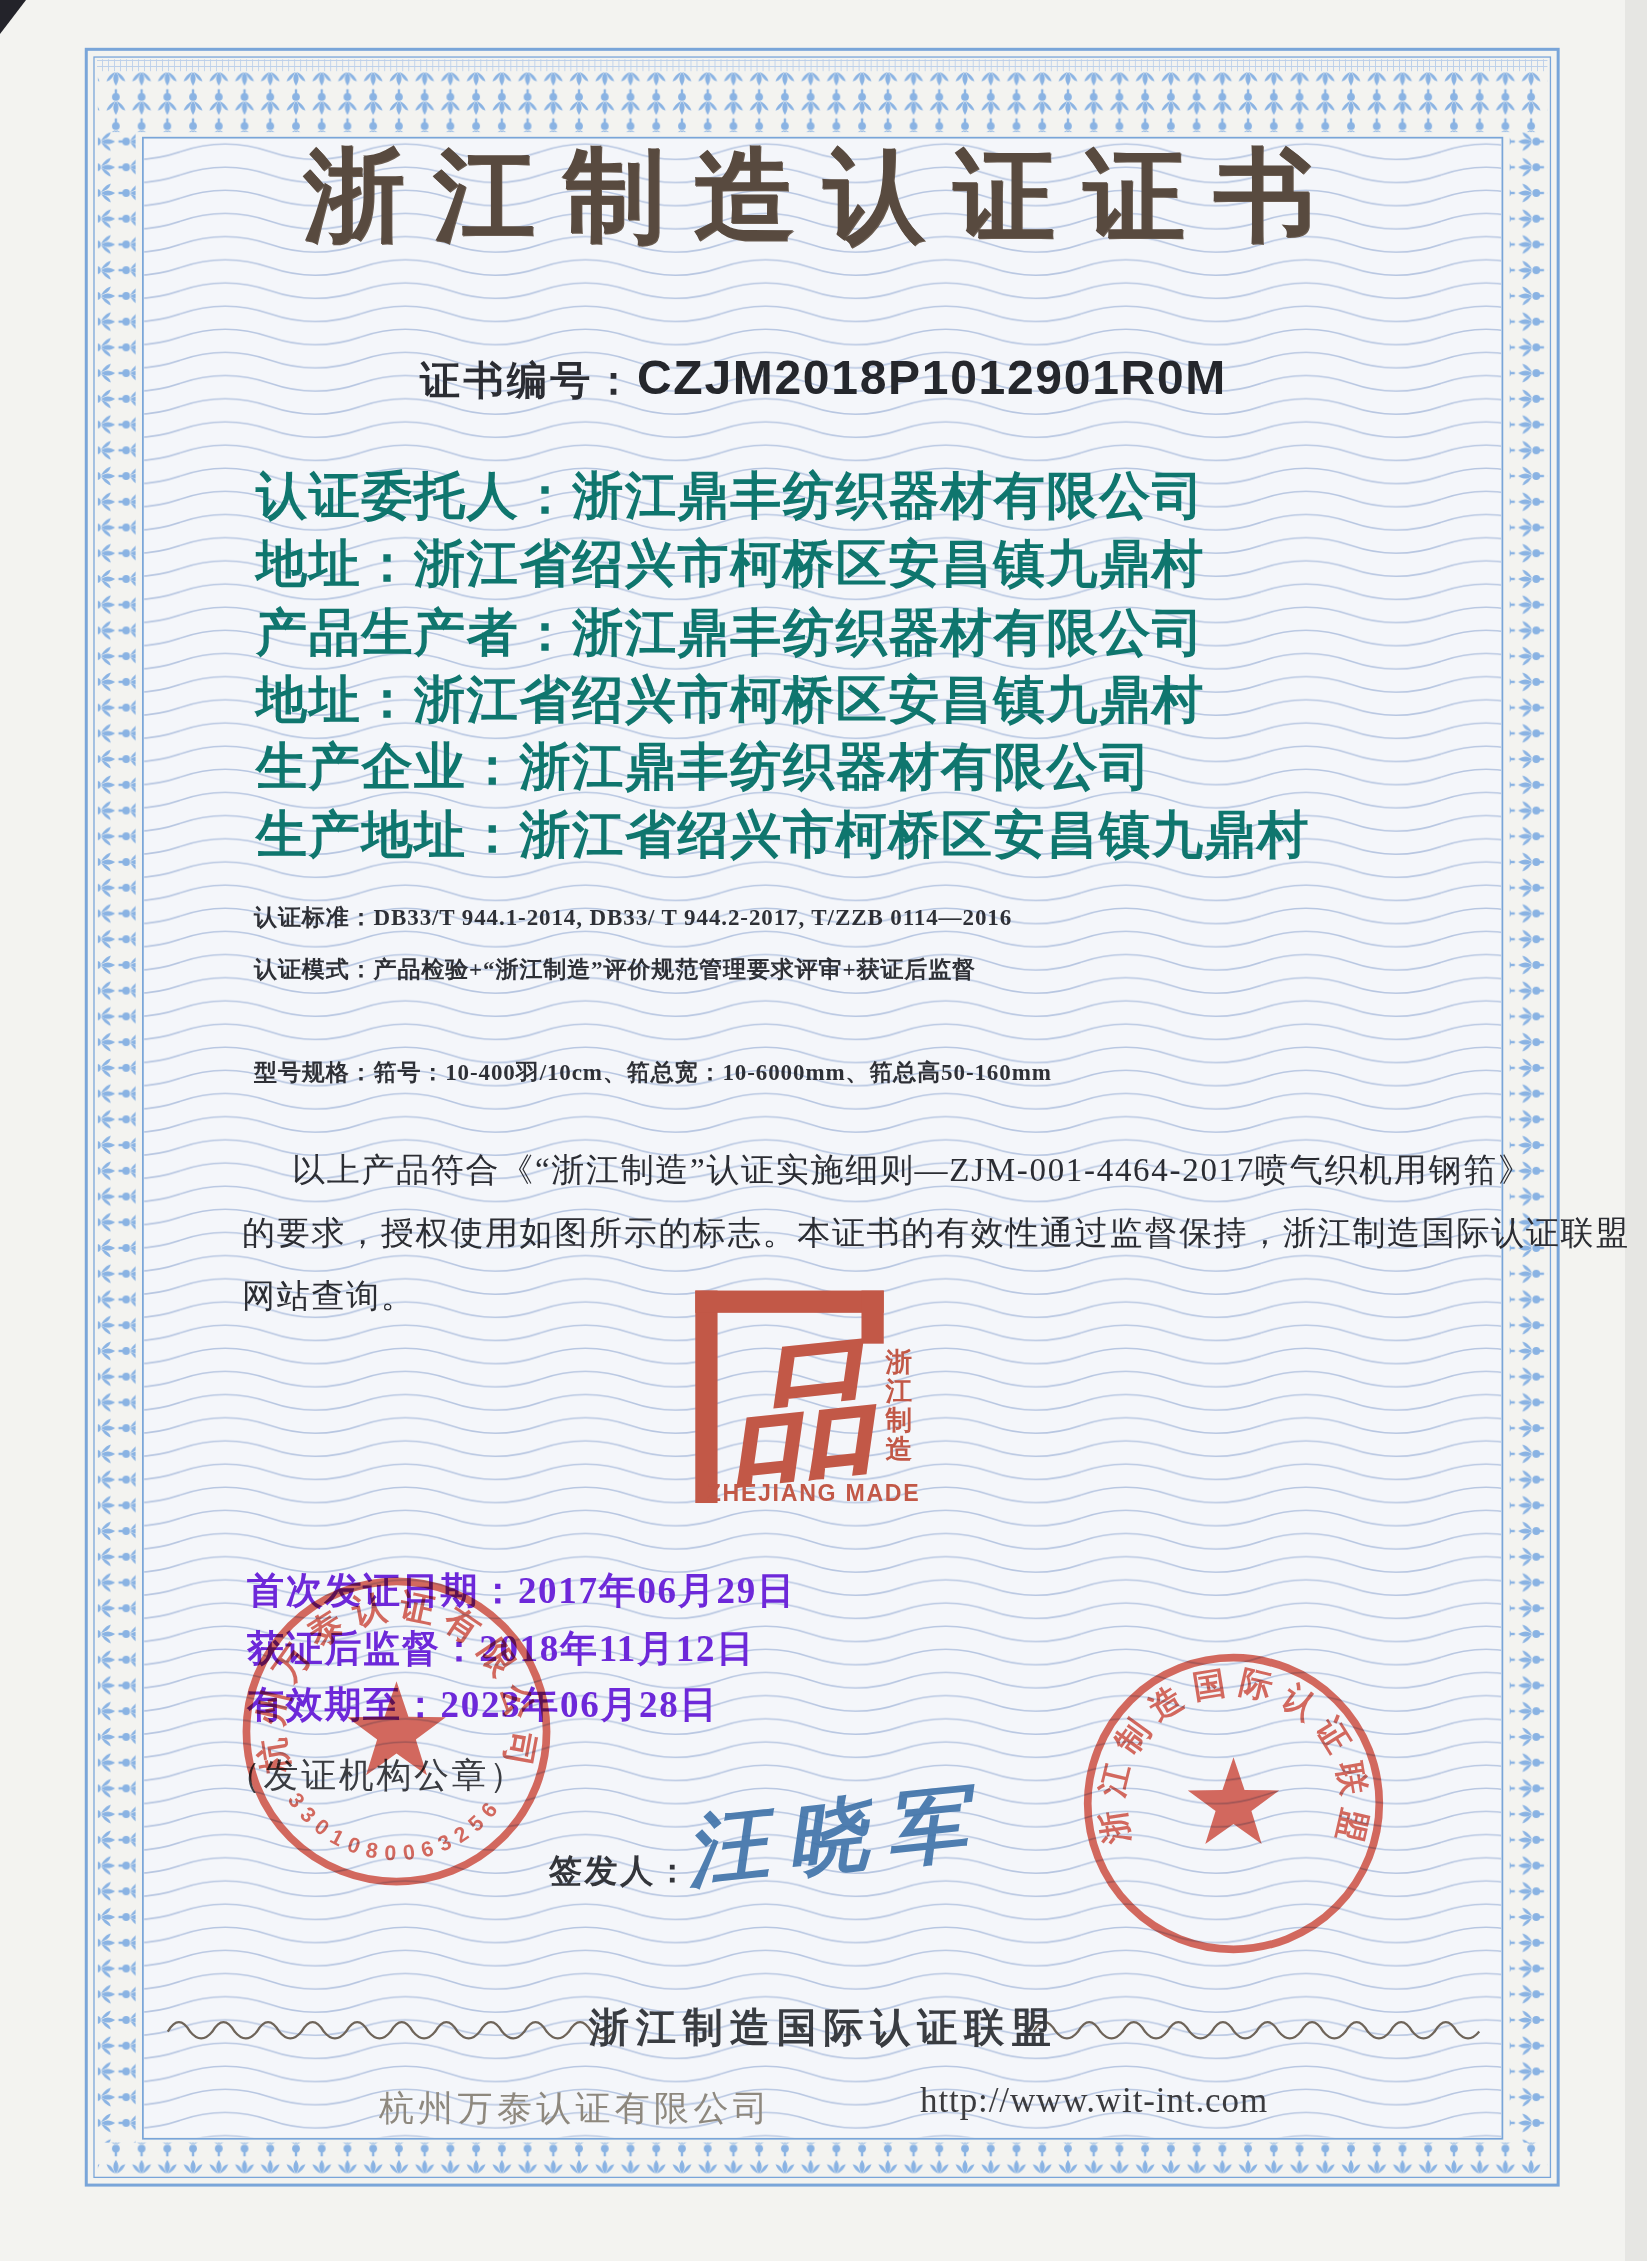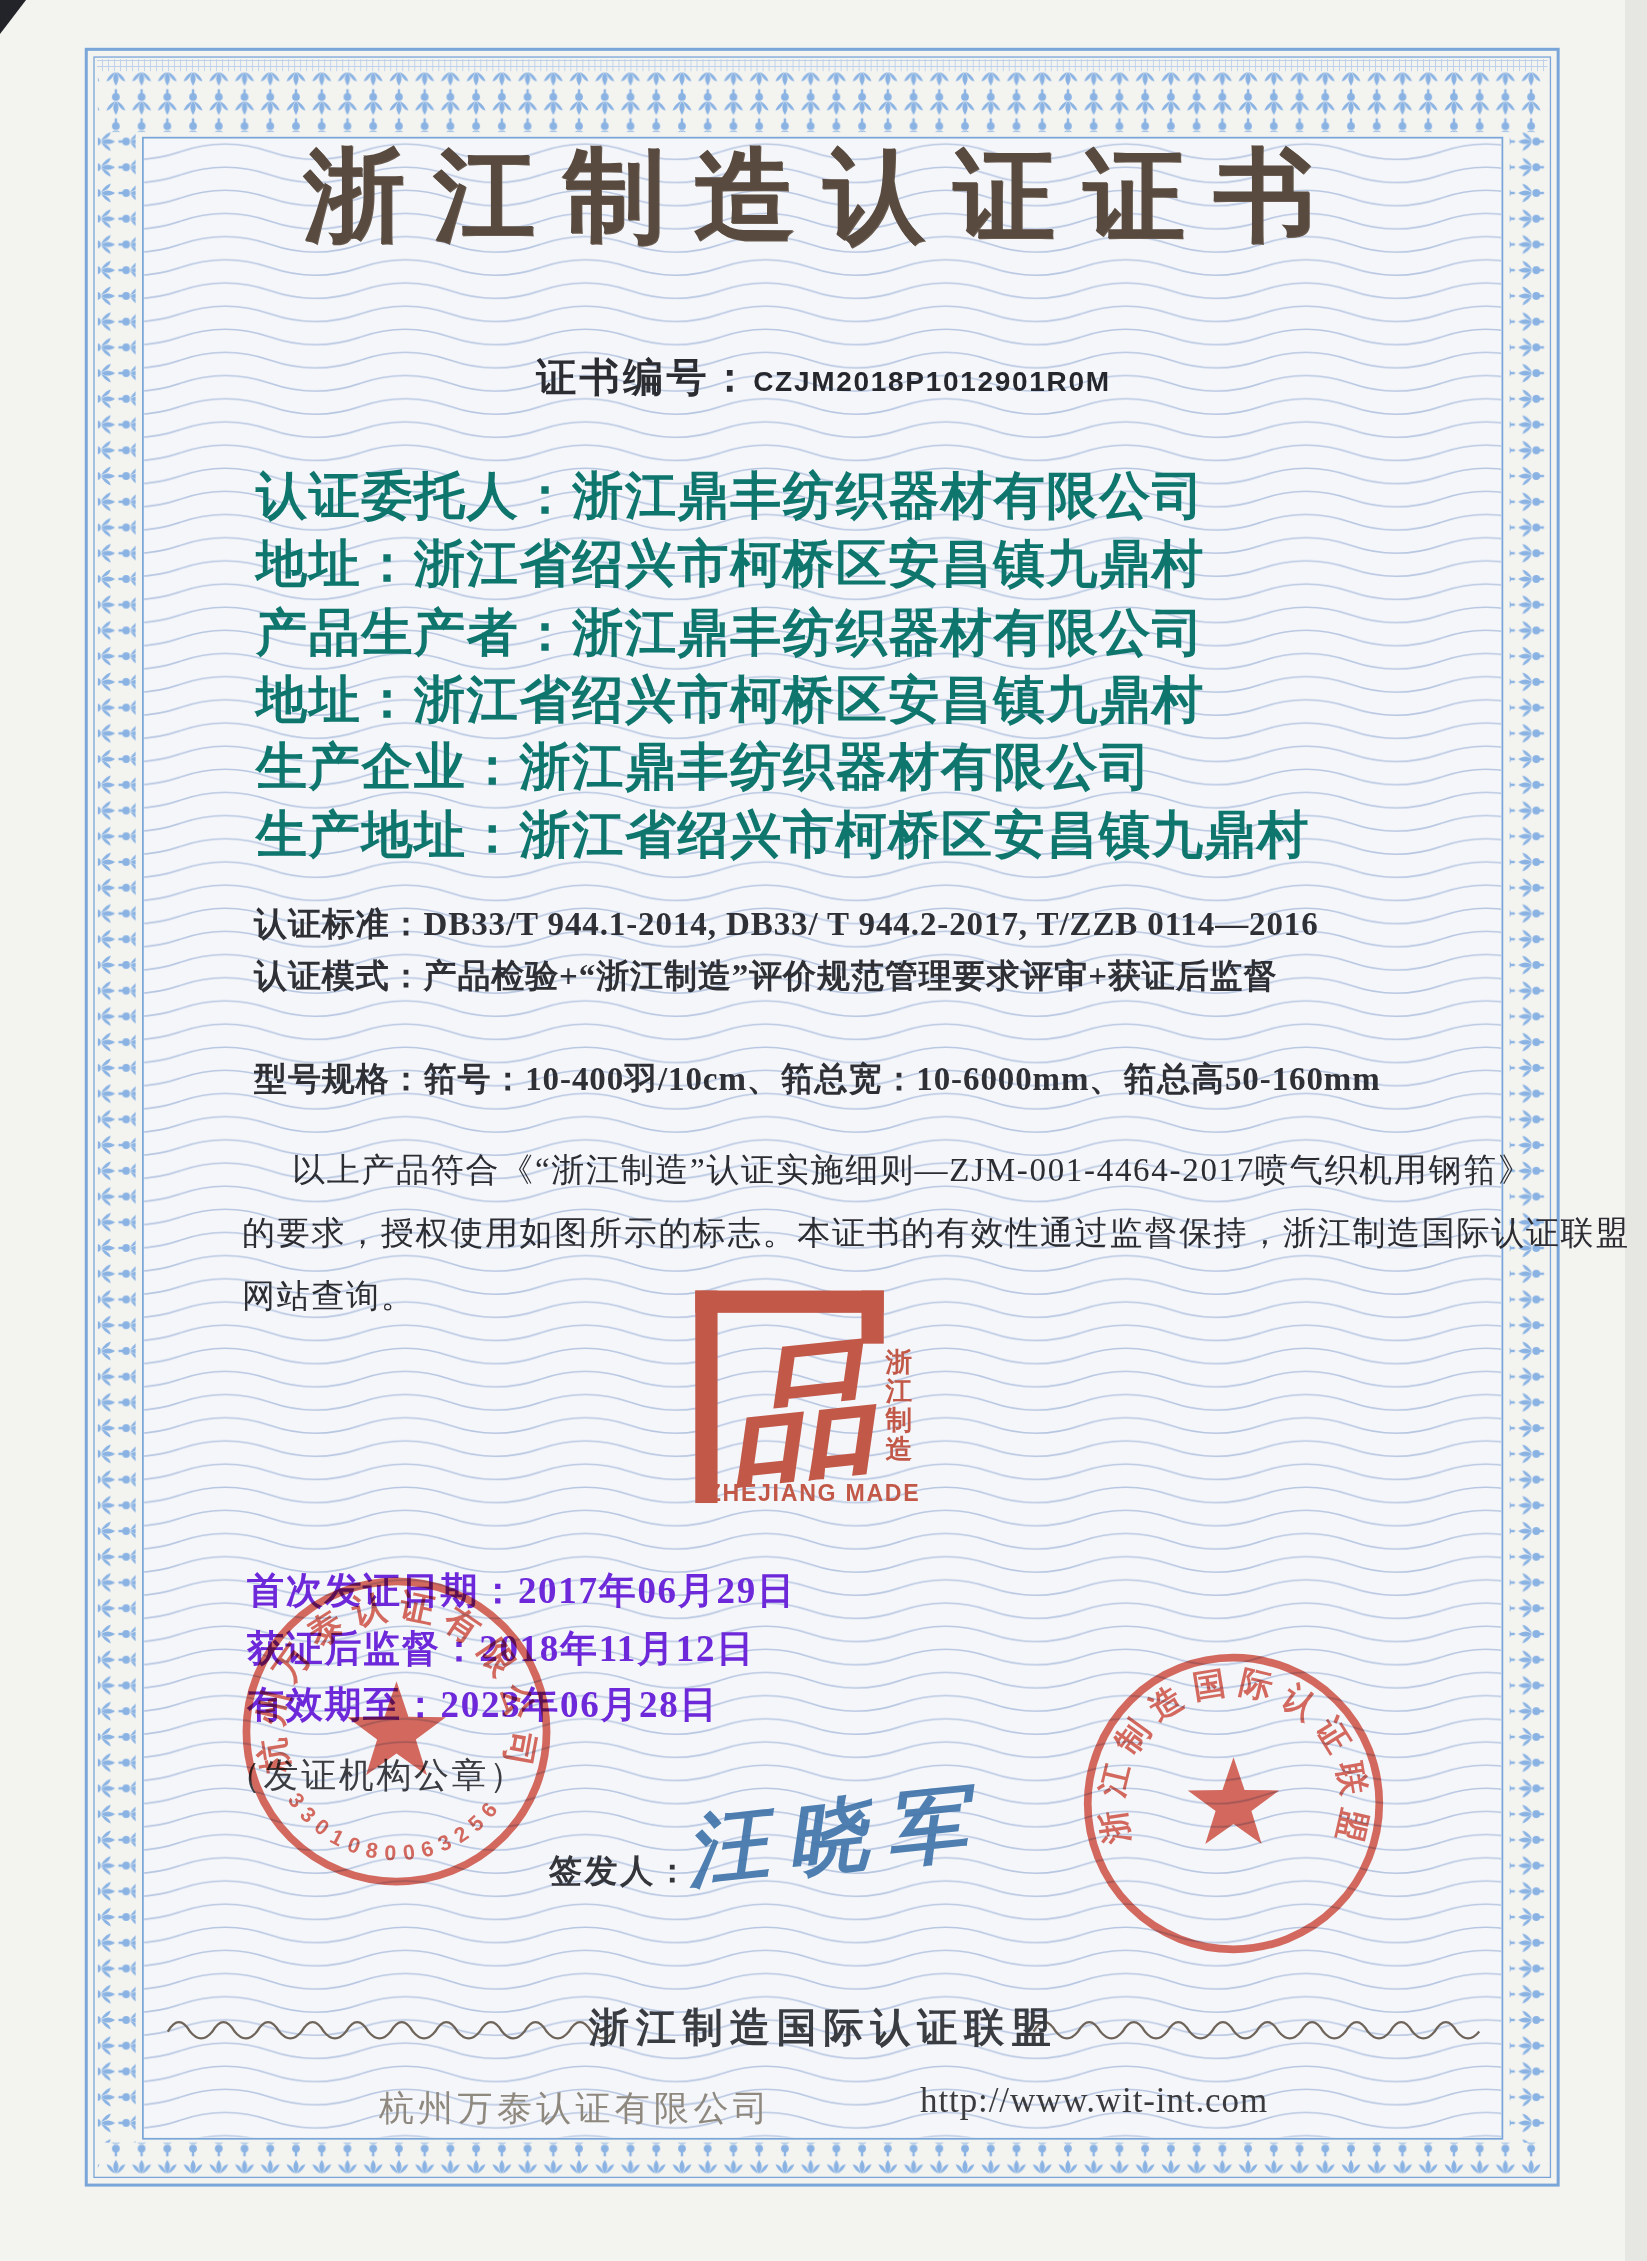--- a/index.html
+++ b/index.html
@@ -10,25 +10,25 @@
   .corner-artifact{position:absolute;left:0;top:0;width:0;height:0;
         border-top:34px solid #23232a;border-right:26px solid transparent;}
   .scan-edge{position:absolute;right:0;top:0;width:22px;height:2261px;background:#e6e6e3;}
 
   .title{position:absolute;left:0;right:0;top:129px;text-align:center;
         font-size:101px;font-weight:700;letter-spacing:29px;color:#584a3f;
         text-shadow:0.9px 0.9px 0 #6a5c50;}
   .certline{position:absolute;left:0;right:0;top:350px;text-align:center;white-space:nowrap;}
   .certline .lab{font-size:40px;font-weight:700;color:#2b2d33;letter-spacing:3.4px;}
   .certline .val{font-family:"Liberation Sans","DejaVu Sans",sans-serif;
-        font-size:28px;font-weight:600;color:#25272c;letter-spacing:1.7px;}
+        font-size:48px;font-weight:600;color:#25272c;letter-spacing:1.7px;}
 
   .info-row{position:absolute;left:256px;font-size:51px;font-weight:700;color:#0f766e;
         letter-spacing:1.7px;white-space:nowrap;}
-  .spec-row{position:absolute;left:254px;font-size:33px;font-weight:700;color:#2e3036;
+  .spec-row{position:absolute;left:254px;font-size:23px;font-weight:700;color:#2e3036;
         letter-spacing:0.9px;white-space:nowrap;}
   .para{position:absolute;left:242px;top:1139px;width:1208px;}
   .para-line{font-size:33px;line-height:63px;color:#2b2d33;letter-spacing:1.7px;white-space:nowrap;}
   .para-line.first{text-indent:50px;}
 
   .date-row{position:absolute;left:247px;font-size:37px;font-weight:700;color:#6d28d9;
         letter-spacing:1.7px;white-space:nowrap;}
   .seal-note{position:absolute;left:226px;top:1752px;font-size:35px;color:#3a3c41;letter-spacing:2.6px;}
   .signer-label{position:absolute;left:549px;top:1849px;font-size:33px;font-weight:700;color:#33353a;letter-spacing:2.6px;}
   .signature{position:absolute;left:686px;top:1783px;font-size:81px;color:#3e72a8;

